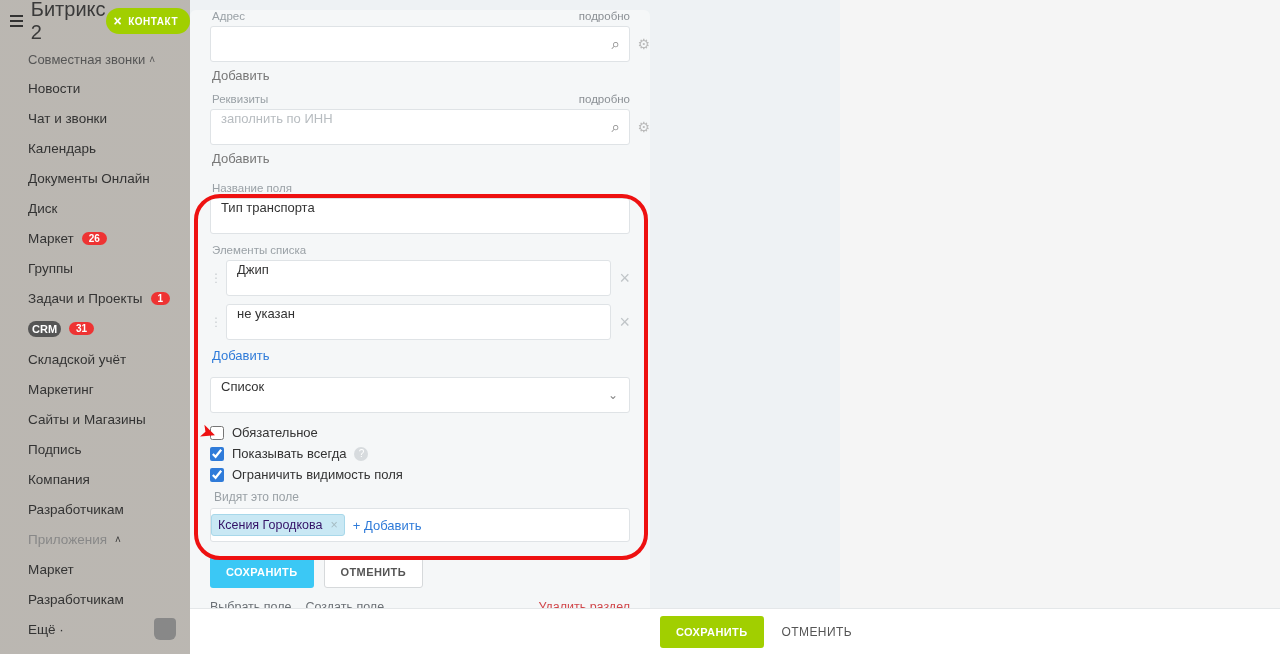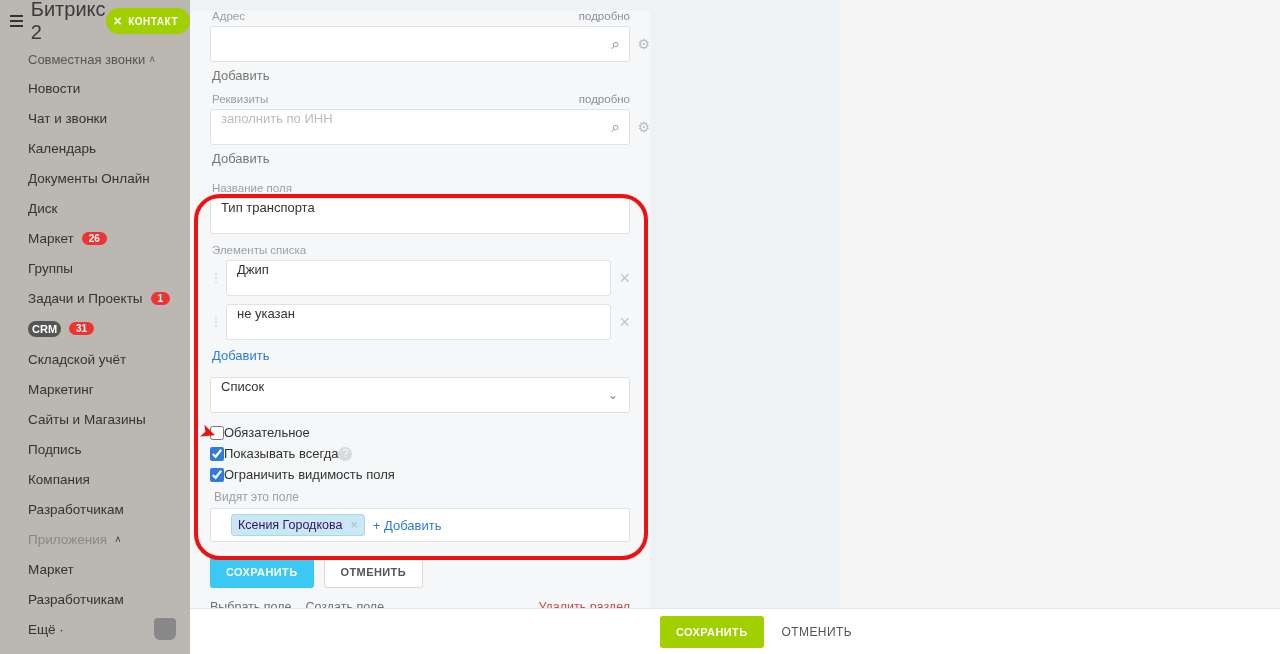--- a/index.html
+++ b/index.html
@@ -44,26 +44,26 @@
 
 .select-row { position:relative; }
 .select-row .chev { position:absolute; right:12px; top:50%; transform:translateY(-50%); color:#888; font-size:12px; pointer-events:none; }
 
 .list-item { position:relative; display:flex; align-items:center; margin-bottom:8px; }
 .drag { width:10px; color:#c8cdd0; font-size:12px; margin-right:6px; cursor:grab; }
 .list-item .text-input { padding-right:10px; }
 .list-item .remove { color:#c0c5c8; font-size:18px; margin-left:8px; cursor:pointer; }
 
 .checks { margin-top:12px; }
-.check-row { display:flex; align-items:center; gap:0; font-size:13px; color:#333; margin-bottom:6px; cursor:pointer; }
+.check-row { display:flex; align-items:center; gap:8px; font-size:13px; color:#333; margin-bottom:6px; cursor:pointer; }
 .check-row input { width:14px; height:14px; accent-color:#2f7bd9; }
 .hint-q { width:14px; height:14px; border-radius:50%; background:#d7dbde; color:#fff; font-size:10px; display:inline-flex; align-items:center; justify-content:center; }
 
 .small-label { font-size:12px; color:#9aa1a6; margin:8px 0 4px 4px; }
-.tag-box { border:1px solid #dfe3e6; background:#fff; border-radius:3px; padding:5px 20px; display:flex; align-items:center; gap:8px; }
+.tag-box { border:1px solid #dfe3e6; background:#fff; border-radius:3px; padding:5px 0; display:flex; align-items:center; gap:8px; }
 .tag { background:#c9e8f4; border:1px solid #a8d8ea; border-radius:3px; padding:3px 6px; font-size:12.5px; color:#316; display:flex; align-items:center; gap:8px; }
 .tag .tx { color:#a6bcc3; cursor:pointer; }
 .tag-add { color:#2f7bd9; font-size:13px; cursor:pointer; }
 
 .btn-row { display:flex; gap:10px; margin-top:14px; }
 .btn { border-radius:3px; height:32px; padding:0 16px; font-size:11px; font-weight:600; letter-spacing:.4px; cursor:pointer; border:none; }
 .btn.primary { background:#3bc8f5; color:#fff; }
 .btn.secondary { background:#fff; border:1px solid #d6d9db; color:#555; }
 
 .links-row { display:flex; justify-content:space-between; font-size:12.5px; margin-top:12px; }

